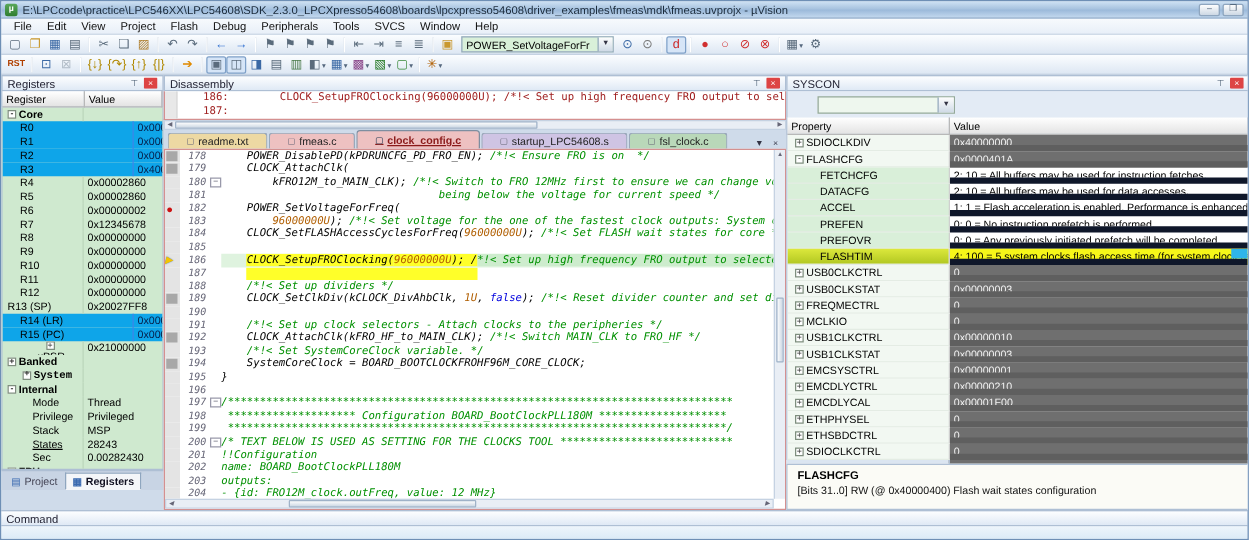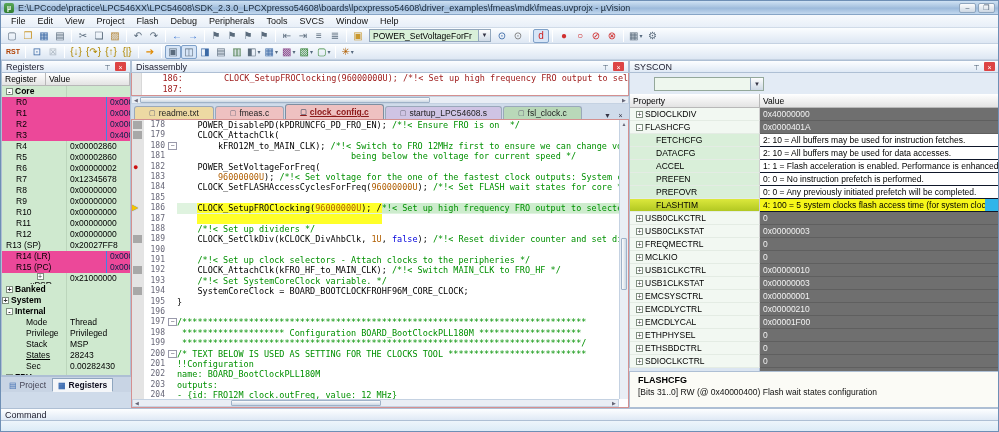--- a/index.html
+++ b/index.html
@@ -36,27 +36,27 @@
   #right-dock{position:absolute;left:628px;top:59px;width:371px;height:348px;background:#dbe5f1;}
 
   .panel-title{height:13px;background:linear-gradient(#fdfeff,#dfe9f5);border:1px solid #aebfd4;display:flex;align-items:center;padding:0 4px;font-size:9px;color:#223;}
   .panel-title .pt-label{flex:1;}
   .pt-icon{width:11px;height:9px;font-size:7px;line-height:9px;text-align:center;color:#44586e;margin-left:2px;border:1px solid transparent;}
   .pt-close{background:#d44;color:#fff;border-radius:1px;}
 
   
   #reg-header{display:flex;height:13px;border-left:1px solid #aebfd4;border-right:1px solid #aebfd4;}
   .hcell{background:linear-gradient(#ffffff,#e3e3e3);border-right:1px solid #b8b8b8;border-bottom:1px solid #b8b8b8;padding:0 3px;font-size:8.5px;display:flex;align-items:center;}
-  #reg-header .hcell:first-child{width:44px;}
+  #reg-header .hcell:first-child{width:66px;}
   #reg-header .hcell:last-child{flex:1;}
   #reg-body{height:290px;background:#cfe9cf;border:1px solid #aebfd4;border-top:none;overflow:hidden;}
   .reg-row{display:flex;height:11px;line-height:11px;font-size:8.5px;}
   .reg-row .rname{width:64px;display:flex;align-items:center;white-space:nowrap;overflow:hidden;}
   .reg-row .rval{flex:1;border-left:1px solid #bcd6bc;padding-left:3px;white-space:nowrap;overflow:hidden;}
-  .reg-row.rsel{background:#ec4899;gap:40px;}
+  .reg-row.rsel{background:#0ea5e9;gap:40px;}
   .reg-row.rsel .rval{border-left-color:#3e85e9;color:#06204a;}
   .reg-row.rgrp .rname{font-weight:bold;}
   .ebox{display:inline-block;width:7px;height:7px;border:1px solid #7e8e7e;background:#fff;font-size:7px;line-height:5px;text-align:center;margin-right:2px;color:#333;flex:none;}
   #reg-tabs{height:16px;display:flex;align-items:flex-end;background:#c8d4e4;border-top:1px solid #aebfd4;padding-left:2px;}
   .dtab{display:inline-flex;align-items:center;height:14px;padding:0 5px;font-size:8.5px;color:#445;border:1px solid transparent;}
   .dtab.active{background:#f4f6f9;border-color:#8fa6bf;border-bottom-color:#f4f6f9;font-weight:bold;color:#112;}
   .dtab .dticon{font-size:8px;margin-right:3px;color:#3a6ab0;}
 
   
   #disasm-body{height:23px;background:#fff;border:1px solid #d49090;border-top:none;display:flex;overflow:hidden;}
@@ -68,21 +68,21 @@
   .hs-thumb{height:6px;background:linear-gradient(#fdfdfd,#cdd8e4);border:1px solid #9fb2c8;border-radius:1px;}
 
   
   #editor{position:absolute;left:0;top:44px;width:498px;height:304px;}
   #etabbar{height:15px;display:flex;align-items:flex-end;background:#cfdbea;padding-left:3px;}
   .etab{display:inline-flex;align-items:center;height:13px;padding:0 14px;margin-right:1px;border:1px solid #9aa8ba;border-bottom:none;border-radius:3px 3px 0 0;font-size:8.5px;color:#222;white-space:nowrap;}
   .etab .eticon{font-size:7px;margin-right:3px;color:#667;}
   .etab.active{height:15px;font-weight:bold;color:#8b1a1a;text-decoration:underline;border-color:#7e8ea0;}
   #etab-right{margin-left:auto;display:flex;align-items:center;padding-right:3px;}
   #etab-right .pt-icon{color:#334;}
-  #code-area{position:relative;height:289px;background:#fff;border:1px solid #d49090;overflow:hidden;}
+  #code-area{position:relative;height:289px;background:#fff;border:1px solid #d49090;overflow:hidden;font-style:italic;}
   #code-lines{position:absolute;left:0;top:0;right:9px;bottom:8px;overflow:hidden;}
   .cl{display:flex;height:10.4px;line-height:10.4px;white-space:pre;}
   .cmargin{width:12px;background:#e4e4e4;flex:none;position:relative;}
   .mark-edit{position:absolute;left:1px;top:1px;width:9px;height:8px;background:#a8a8a8;}
   .mark-bp{position:absolute;left:1px;top:0;color:#cc1111;font-size:9px;line-height:10px;}
   .mark-pc{position:absolute;left:0;top:0;color:#f4c400;text-shadow:0 0 1px #2060c0;font-size:8px;line-height:10px;}
   .clnum{width:24px;text-align:right;padding-right:3px;color:#667;font-family:"DejaVu Sans Mono",monospace;font-size:8px;flex:none;}
   .cfold{width:9px;flex:none;font-size:7px;color:#556;text-align:center;line-height:9px;}
   .cfold.hasfold{border:1px solid #99a;height:8px;margin-top:1px;background:#fff;line-height:6px;}
   .ccode{font-family:"DejaVu Sans Mono",monospace;font-size:8.5px;flex:1;overflow:hidden;}
@@ -100,21 +100,21 @@
   #syscon-combo .combo-text{flex:1;}
   #syscon-combo .combo-btn{width:13px;height:100%;background:linear-gradient(#fdfdfd,#cfdae6);border-left:1px solid #94a8bd;font-size:6px;text-align:center;line-height:12px;color:#334;}
   #syscon-header{display:flex;height:14px;border-left:1px solid #aebfd4;border-right:1px solid #aebfd4;}
   #syscon-header .hcell:first-child{width:130px;}
   #syscon-header .hcell:last-child{flex:1;}
   #syscon-body{height:260px;background:#fff;border-left:1px solid #aebfd4;border-right:1px solid #aebfd4;overflow:hidden;}
   .srow{display:flex;height:13px;line-height:13px;font-size:8.5px;}
   .scell{overflow:hidden;white-space:nowrap;}
   .sprop{width:130px;background:#f2f8f2;border-bottom:1px solid #e4ece4;border-right:1px solid #cfcfcf;display:flex;align-items:center;padding-left:6px;}
   .sprop.schild{background:#d9efd9;padding-left:26px;}
-  .sval{flex:1;padding-left:3px;border-bottom:1px solid #0f172a;}
+  .sval{flex:1;padding-left:3px;border-bottom:5px solid #0f172a;}
   .srow.sdark .sval{background:#6f6f6f;color:#f2f2f2;border-bottom-color:#5f5f5f;}
   .srow.shl .sprop{background:linear-gradient(#dce83c,#b2c822);}
   .srow.shl .sval{background:#f6f619;position:relative;}
   .cyantail{position:absolute;right:0;top:0;bottom:0;width:14px;background:#2fb5ea;}
   #syscon-sliver{height:3px;background:#6f6f6f;border-left:1px solid #aebfd4;border-right:1px solid #aebfd4;margin-left:130px;}
   #syscon-detail{height:37px;background:#fbfbf6;border:1px solid #aebfd4;padding:3px 8px;}
   #syscon-detail .det-name{font-weight:bold;font-size:9px;margin-bottom:2px;}
   #syscon-detail .det-desc{font-size:8.5px;color:#111;}
 
   
@@ -446,21 +446,21 @@
         <span class="rval">0x21000000</span>
       </div>
       <div class="reg-row rgrp">
         <span class="rname" style="padding-left: 4px;">
           <span class="ebox">+</span>
           <span>Banked</span>
         </span>
         <span class="rval"></span>
       </div>
       <div class="reg-row rgrp">
-        <span class="rname" style="padding-left: 0;">
+        <span class="rname" style="padding-left: 16px; font-family: Liberation Mono, monospace;">
           <span class="ebox">+</span>
           <span>System</span>
         </span>
         <span class="rval"></span>
       </div>
       <div class="reg-row rgrp">
         <span class="rname" style="padding-left: 4px;">
           <span class="ebox">-</span>
           <span>Internal</span>
         </span>

